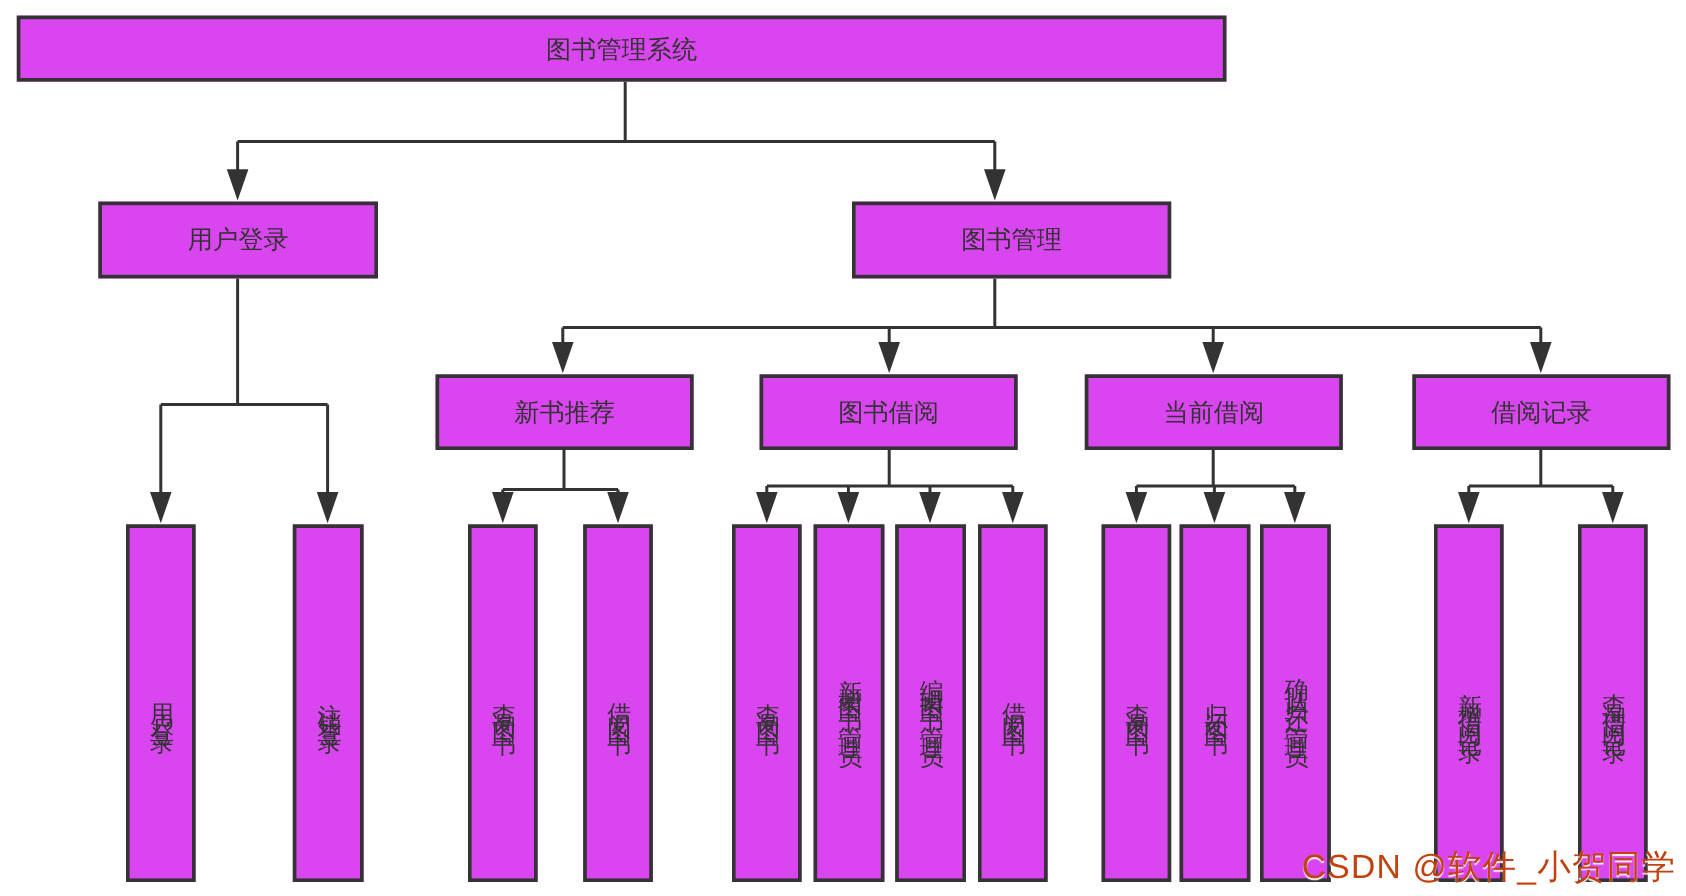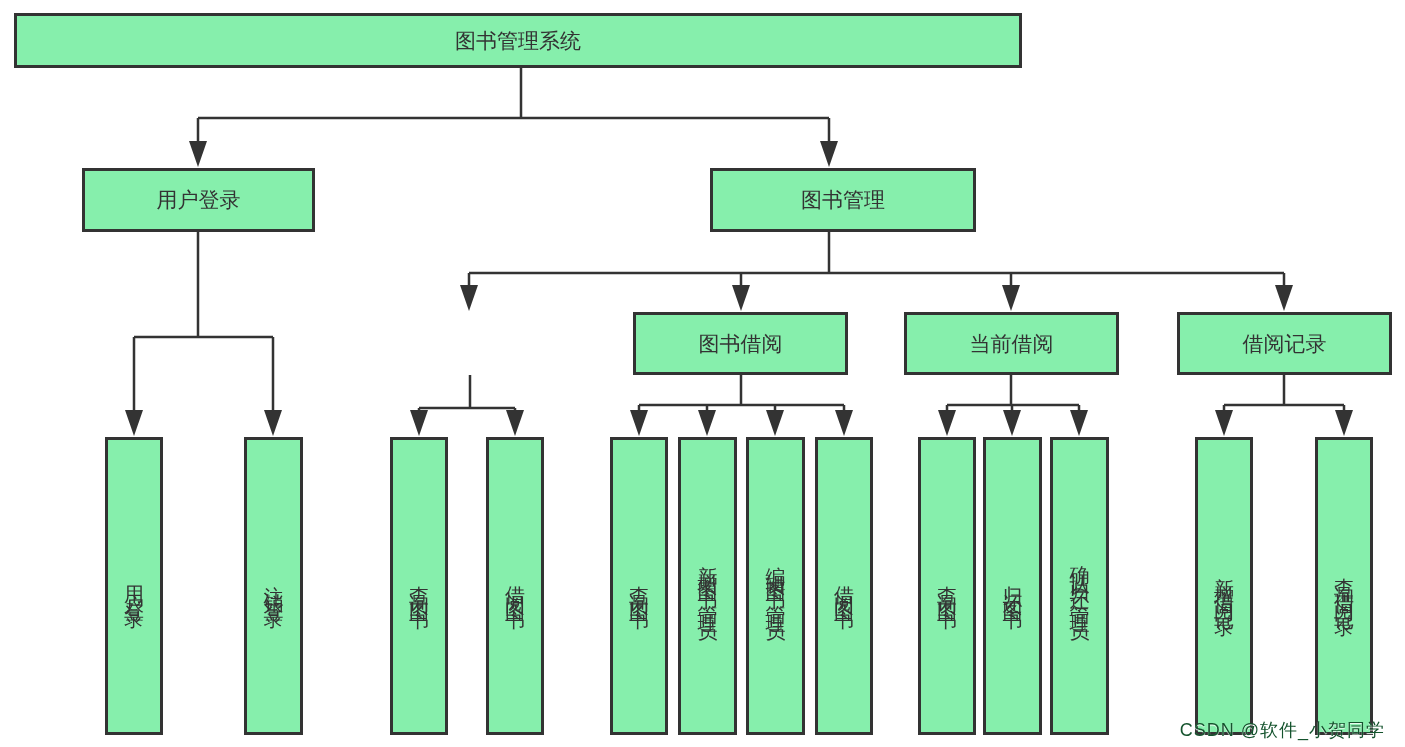--- a/index.html
+++ b/index.html
@@ -9,42 +9,42 @@
     height: 747px;
     background: #ffffff;
     overflow: hidden;
     font-family: "Liberation Sans", "DejaVu Sans", sans-serif;
   }
   svg.wires { position: absolute; left: 0; top: 0; width: 1405px; height: 747px; }
   .box {
     position: absolute;
     box-sizing: border-box;
     border: 3px solid #333333;
-    background: #86efac;
+    background: #d946ef;
     color: #333333;
     display: flex;
     align-items: center;
     justify-content: center;
     text-align: center;
   }
   .box.h { font-size: 21px; }
   .box.v { font-size: 20px; }
   .box.v .lbl {
     writing-mode: vertical-lr;
     text-orientation: mixed;
     letter-spacing: 8px;
     line-height: 1.05;
     white-space: nowrap;
   }
   .wm {
     position: absolute;
-    right: 20px;
+    right: 8px;
     bottom: 5px;
-    font-size: 18px;
-    color: #14532d;
+    font-size: 28px;
+    color: #c2410c;
     letter-spacing: 1px;
     text-shadow: 0 1px 1px #ffffff;
     z-index: 5;
   }
 </style>
 </head>
 <body>
 
 <div class="stage">
 
@@ -85,20 +85,23 @@
     <span class="lbl">图书管理系统</span>
   </div>
 
   <div class="box h" style="left:82px;top:168px;width:233px;height:64px">
     <span class="lbl">用户登录</span>
   </div>
   <div class="box h" style="left:710px;top:168px;width:266px;height:64px">
     <span class="lbl">图书管理</span>
   </div>
 
+  <div class="box h" style="left:363px;top:312px;width:215px;height:63px">
+    <span class="lbl">新书推荐</span>
+  </div>
   <div class="box h" style="left:904px;top:312px;width:215px;height:63px">
     <span class="lbl">当前借阅</span>
   </div>
   <div class="box h" style="left:633px;top:312px;width:215px;height:63px">
     <span class="lbl">图书借阅</span>
   </div>
   <div class="box h" style="left:1177px;top:312px;width:215px;height:63px">
     <span class="lbl">借阅记录</span>
   </div>
 

